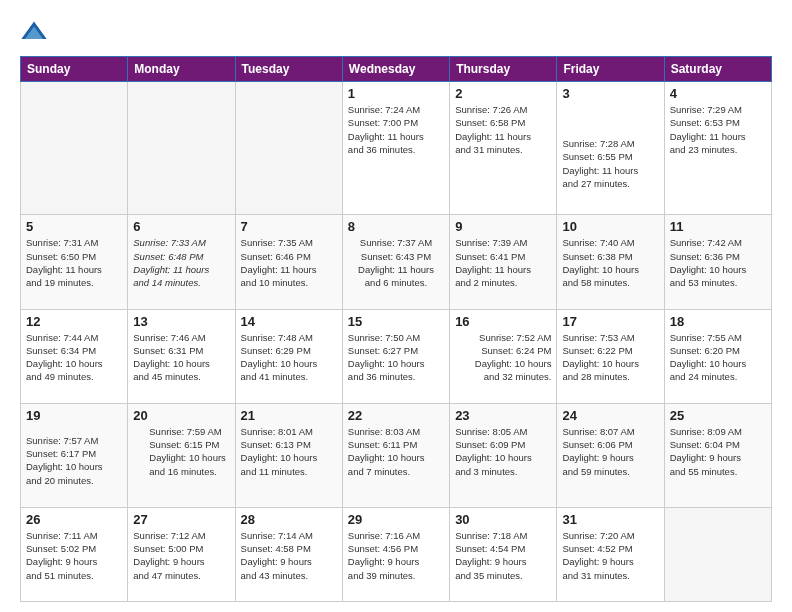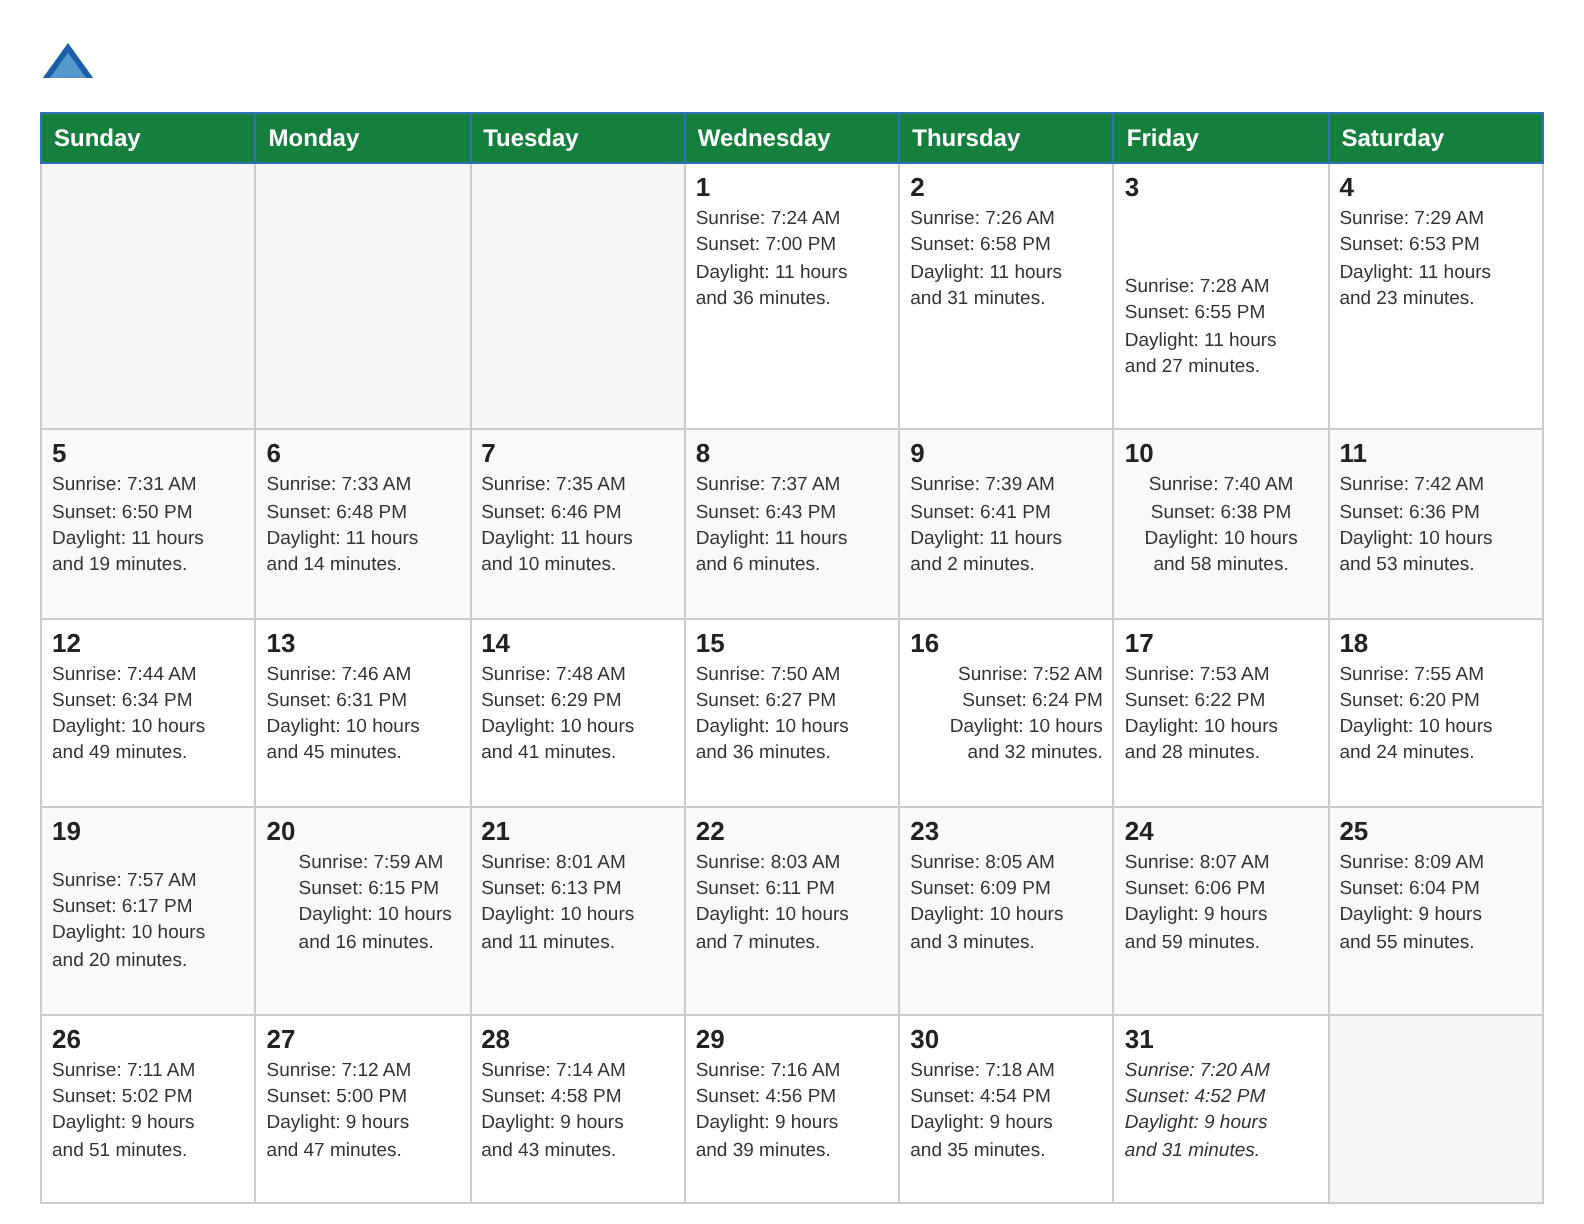--- a/index.html
+++ b/index.html
@@ -55,21 +55,21 @@
       color: #444;
     }
     .calendar {
       flex: 1;
       border: 1px solid #ccc;
       border-collapse: collapse;
       width: 100%;
       table-layout: fixed;
     }
     .calendar th {
-      background-color: #15803d;
+      background-color: #701a75;
       color: #fff;
       text-align: left;
       padding: 5px 6px;
       font-size: 12px;
       font-weight: bold;
       border: 1px solid #3070b8;
     }
     .calendar td {
       border: 1px solid #ccc;
       vertical-align: top;
@@ -170,49 +170,49 @@
         <tr class="week-row">
           <td>
             <div class="day-number">5</div>
             <div class="day-info" style="white-space: pre-line;">Sunrise: 7:31 AM
 Sunset: 6:50 PM
 Daylight: 11 hours
 and 19 minutes.</div>
           </td>
           <td>
             <div class="day-number">6</div>
-            <div class="day-info" style="white-space: pre-line;">Sunrise: 7:33 AM
+            <div class="day-info" style="white-space: pre-line; font-style: italic;">Sunrise: 7:33 AM
 Sunset: 6:48 PM
 Daylight: 11 hours
 and 14 minutes.</div>
           </td>
           <td>
             <div class="day-number">7</div>
             <div class="day-info" style="white-space: pre-line;">Sunrise: 7:35 AM
 Sunset: 6:46 PM
 Daylight: 11 hours
 and 10 minutes.</div>
           </td>
           <td>
             <div class="day-number">8</div>
-            <div class="day-info" style="white-space: pre-line;">Sunrise: 7:37 AM
+            <div class="day-info" style="white-space: pre-line; text-align: center;">Sunrise: 7:37 AM
 Sunset: 6:43 PM
 Daylight: 11 hours
 and 6 minutes.</div>
           </td>
           <td>
             <div class="day-number">9</div>
             <div class="day-info" style="white-space: pre-line;">Sunrise: 7:39 AM
 Sunset: 6:41 PM
 Daylight: 11 hours
 and 2 minutes.</div>
           </td>
           <td>
             <div class="day-number">10</div>
-            <div class="day-info" style="white-space: pre-line; text-align: center;">Sunrise: 7:40 AM
+            <div class="day-info" style="white-space: pre-line;">Sunrise: 7:40 AM
 Sunset: 6:38 PM
 Daylight: 10 hours
 and 58 minutes.</div>
           </td>
           <td>
             <div class="day-number">11</div>
             <div class="day-info" style="white-space: pre-line;">Sunrise: 7:42 AM
 Sunset: 6:36 PM
 Daylight: 10 hours
 and 53 minutes.</div>
@@ -351,21 +351,21 @@
           </td>
           <td>
             <div class="day-number">30</div>
             <div class="day-info" style="white-space: pre-line;">Sunrise: 7:18 AM
 Sunset: 4:54 PM
 Daylight: 9 hours
 and 35 minutes.</div>
           </td>
           <td>
             <div class="day-number">31</div>
-            <div class="day-info" style="white-space: pre-line; font-style: italic;">Sunrise: 7:20 AM
+            <div class="day-info" style="white-space: pre-line;">Sunrise: 7:20 AM
 Sunset: 4:52 PM
 Daylight: 9 hours
 and 31 minutes.</div>
           </td>
           <td class="empty"></td>
         </tr>
       </tbody>
   </table>
 </div>
 

